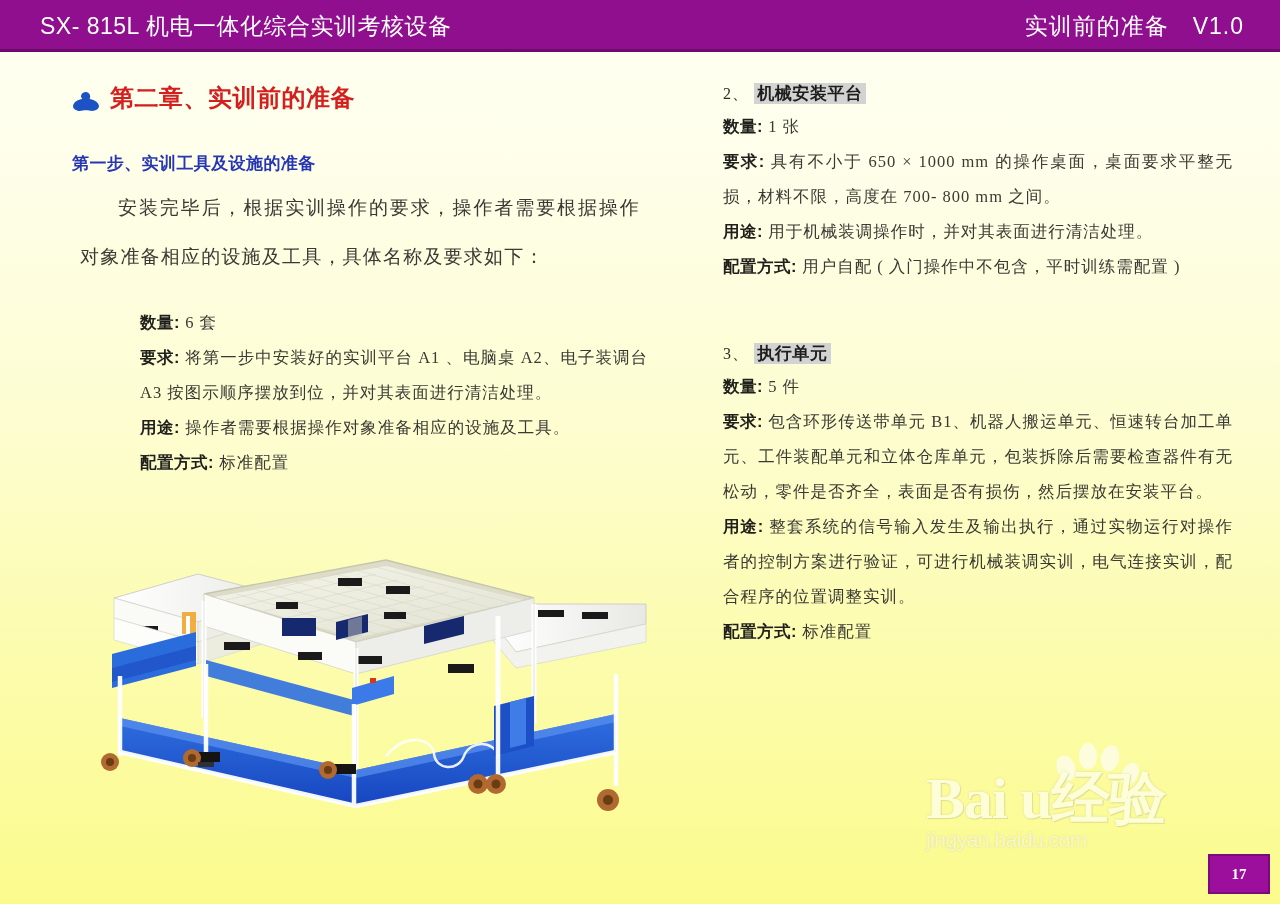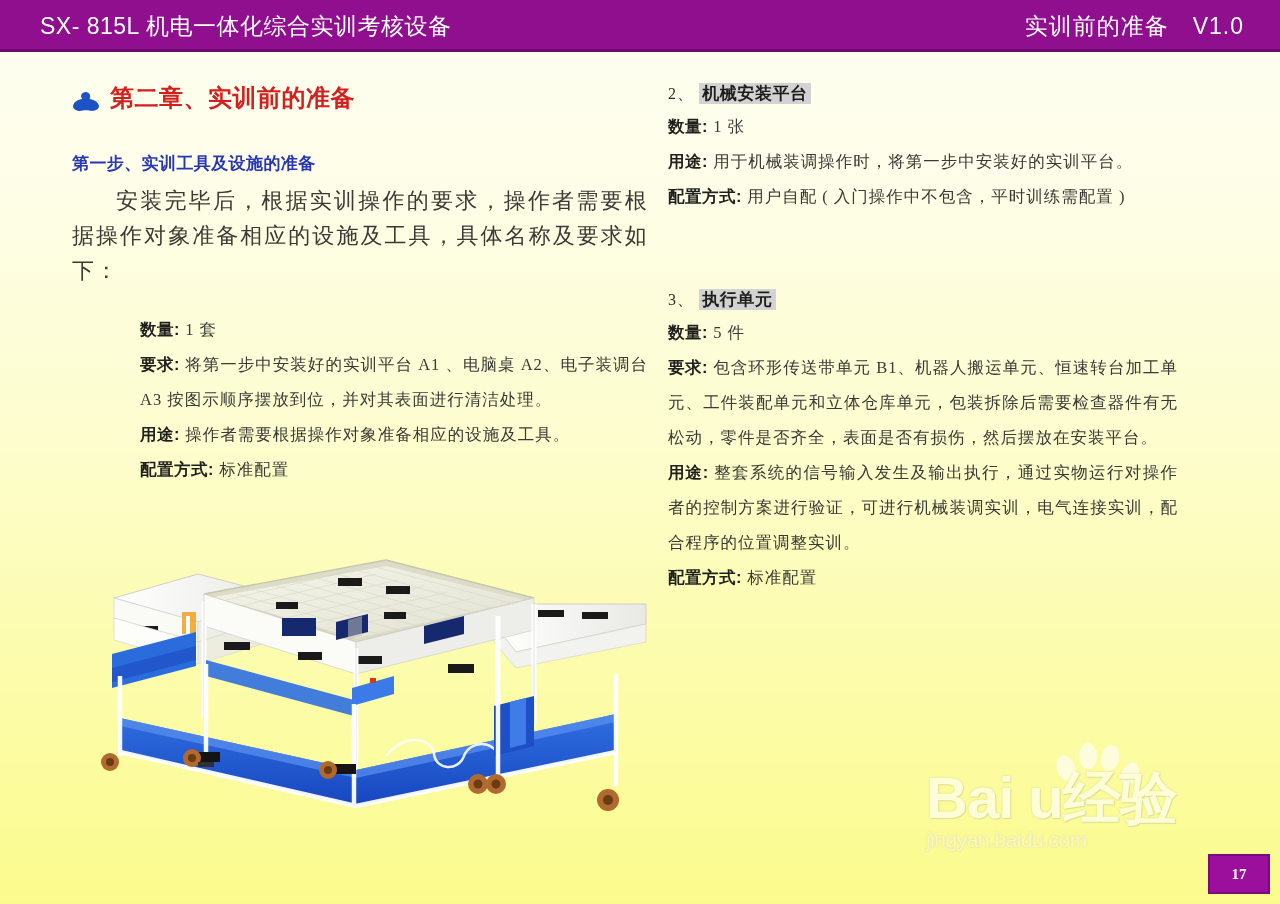--- a/index.html
+++ b/index.html
@@ -57,21 +57,21 @@
 
   
   .col-left {
     position: absolute;
     left: 72px;
     top: 82px;
     width: 576px;
   }
   .col-right {
     position: absolute;
-    left: 668px;
+    left: 723px;
     top: 82px;
     width: 510px;
   }
 
   
   .chapter-heading {
     position: relative;
     display: block;
     height: 36px;
     margin-bottom: 34px;
@@ -102,25 +102,25 @@
     font-size: 17px;
     font-weight: bold;
     color: #2737b4;
     font-family: "Liberation Sans", "DejaVu Sans", sans-serif;
     letter-spacing: 0.4px;
     margin: 4px 0 8px 0;
   }
 
   
   .para {
-    font-size: 22px;
-    line-height: 35px;
+    font-size: 19px;
+    line-height: 49px;
     color: #3a3a34;
     letter-spacing: 1.2px;
-    margin: 0;
+    margin: 8px;
     text-align: justify;
   }
   .para.indent {
     text-indent: 2em;
   }
 
   
   .item-block {
     margin-top: 24px;
   }
@@ -186,21 +186,21 @@
     width: 300px;
     height: 130px;
     pointer-events: none;
   }
   .wm-text {
     position: absolute;
     left: 8px;
     top: 18px;
     font-size: 58px;
     font-weight: bold;
-    font-family: Liberation Sans, sans-serif;
+    font-family: Liberation Serif, serif;
     color: #fdfdd8;
     text-shadow: 0 0 2px rgba(190,190,120,0.55), 1px 1px 0 rgba(200,200,140,0.4);
     letter-spacing: -1px;
     white-space: nowrap;
   }
   .wm-sub {
     position: absolute;
     left: 8px;
     top: 86px;
     font-size: 21px;
@@ -257,42 +257,43 @@
                  C2.6 19.3 0.4 16.8 1.2 14.0 C2.2 10.6 6.3 8.4 10.2 7.9
                  C9.8 7.2 9.0 6.4 9.0 5.6 C9.0 3.2 10.5 1 13.5 1 Z" fill="#1c52c4"></path>
       </svg>
       <div class="chapter-title">第二章、实训前的准备</div>
     </div>
 
     <div class="step-heading">第一步、实训工具及设施的准备</div>
     <p class="para indent">安装完毕后，根据实训操作的要求，操作者需要根据操作对象准备相应的设施及工具，具体名称及要求如下：</p>
 
     <div class="item-block left-pad">
-      <p class="field-row"><span class="field-label">数量:</span><span class="field-value"> 1 套</span></p>
+      <p class="field-row"><span class="field-label">数量:</span><span class="field-value"> 6 套</span></p>
       <p class="field-row"><span class="field-label">要求:</span><span class="field-value"> 将第一步中安装好的实训平台 A1 、电脑桌 A2、电子装调台 A3 按图示顺序摆放到位，并对其表面进行清洁处理。</span></p>
       <p class="field-row"><span class="field-label">用途:</span><span class="field-value"> 操作者需要根据操作对象准备相应的设施及工具。</span></p>
       <p class="field-row"><span class="field-label">配置方式:</span><span class="field-value"> 标准配置</span></p>
     </div>
   </div>
 
   <div class="col-right">
 
     <div class="item-block" style="margin-top:0">
       <div class="item-title-row">
         <span class="item-num">2、</span>
         <span class="item-name">机械安装平台</span>
       </div>
       <p class="field-row"><span class="field-label">数量:</span><span class="field-value"> 1 张</span></p>
-      <p class="field-row"><span class="field-label">用途:</span><span class="field-value"> 用于机械装调操作时，将第一步中安装好的实训平台。</span></p>
+      <p class="field-row"><span class="field-label">要求:</span><span class="field-value"> 具有不小于 650 × 1000 mm 的操作桌面，桌面要求平整无损，材料不限，高度在 700- 800 mm 之间。</span></p>
+      <p class="field-row"><span class="field-label">用途:</span><span class="field-value"> 用于机械装调操作时，并对其表面进行清洁处理。</span></p>
       <p class="field-row"><span class="field-label">配置方式:</span><span class="field-value"> 用户自配 ( 入门操作中不包含，平时训练需配置 )</span></p>
     </div>
 
     <div class="spacer-block"></div>
 
-    <div class="item-block" style="margin-top:16px">
+    <div class="item-block" style="margin-top:0">
       <div class="item-title-row">
         <span class="item-num">3、</span>
         <span class="item-name">执行单元</span>
       </div>
       <p class="field-row"><span class="field-label">数量:</span><span class="field-value"> 5 件</span></p>
       <p class="field-row"><span class="field-label">要求:</span><span class="field-value"> 包含环形传送带单元 B1、机器人搬运单元、恒速转台加工单元、工件装配单元和立体仓库单元，包装拆除后需要检查器件有无松动，零件是否齐全，表面是否有损伤，然后摆放在安装平台。</span></p>
       <p class="field-row"><span class="field-label">用途:</span><span class="field-value"> 整套系统的信号输入发生及输出执行，通过实物运行对操作者的控制方案进行验证，可进行机械装调实训，电气连接实训，配合程序的位置调整实训。</span></p>
       <p class="field-row"><span class="field-label">配置方式:</span><span class="field-value"> 标准配置</span></p>
     </div>
   </div>

